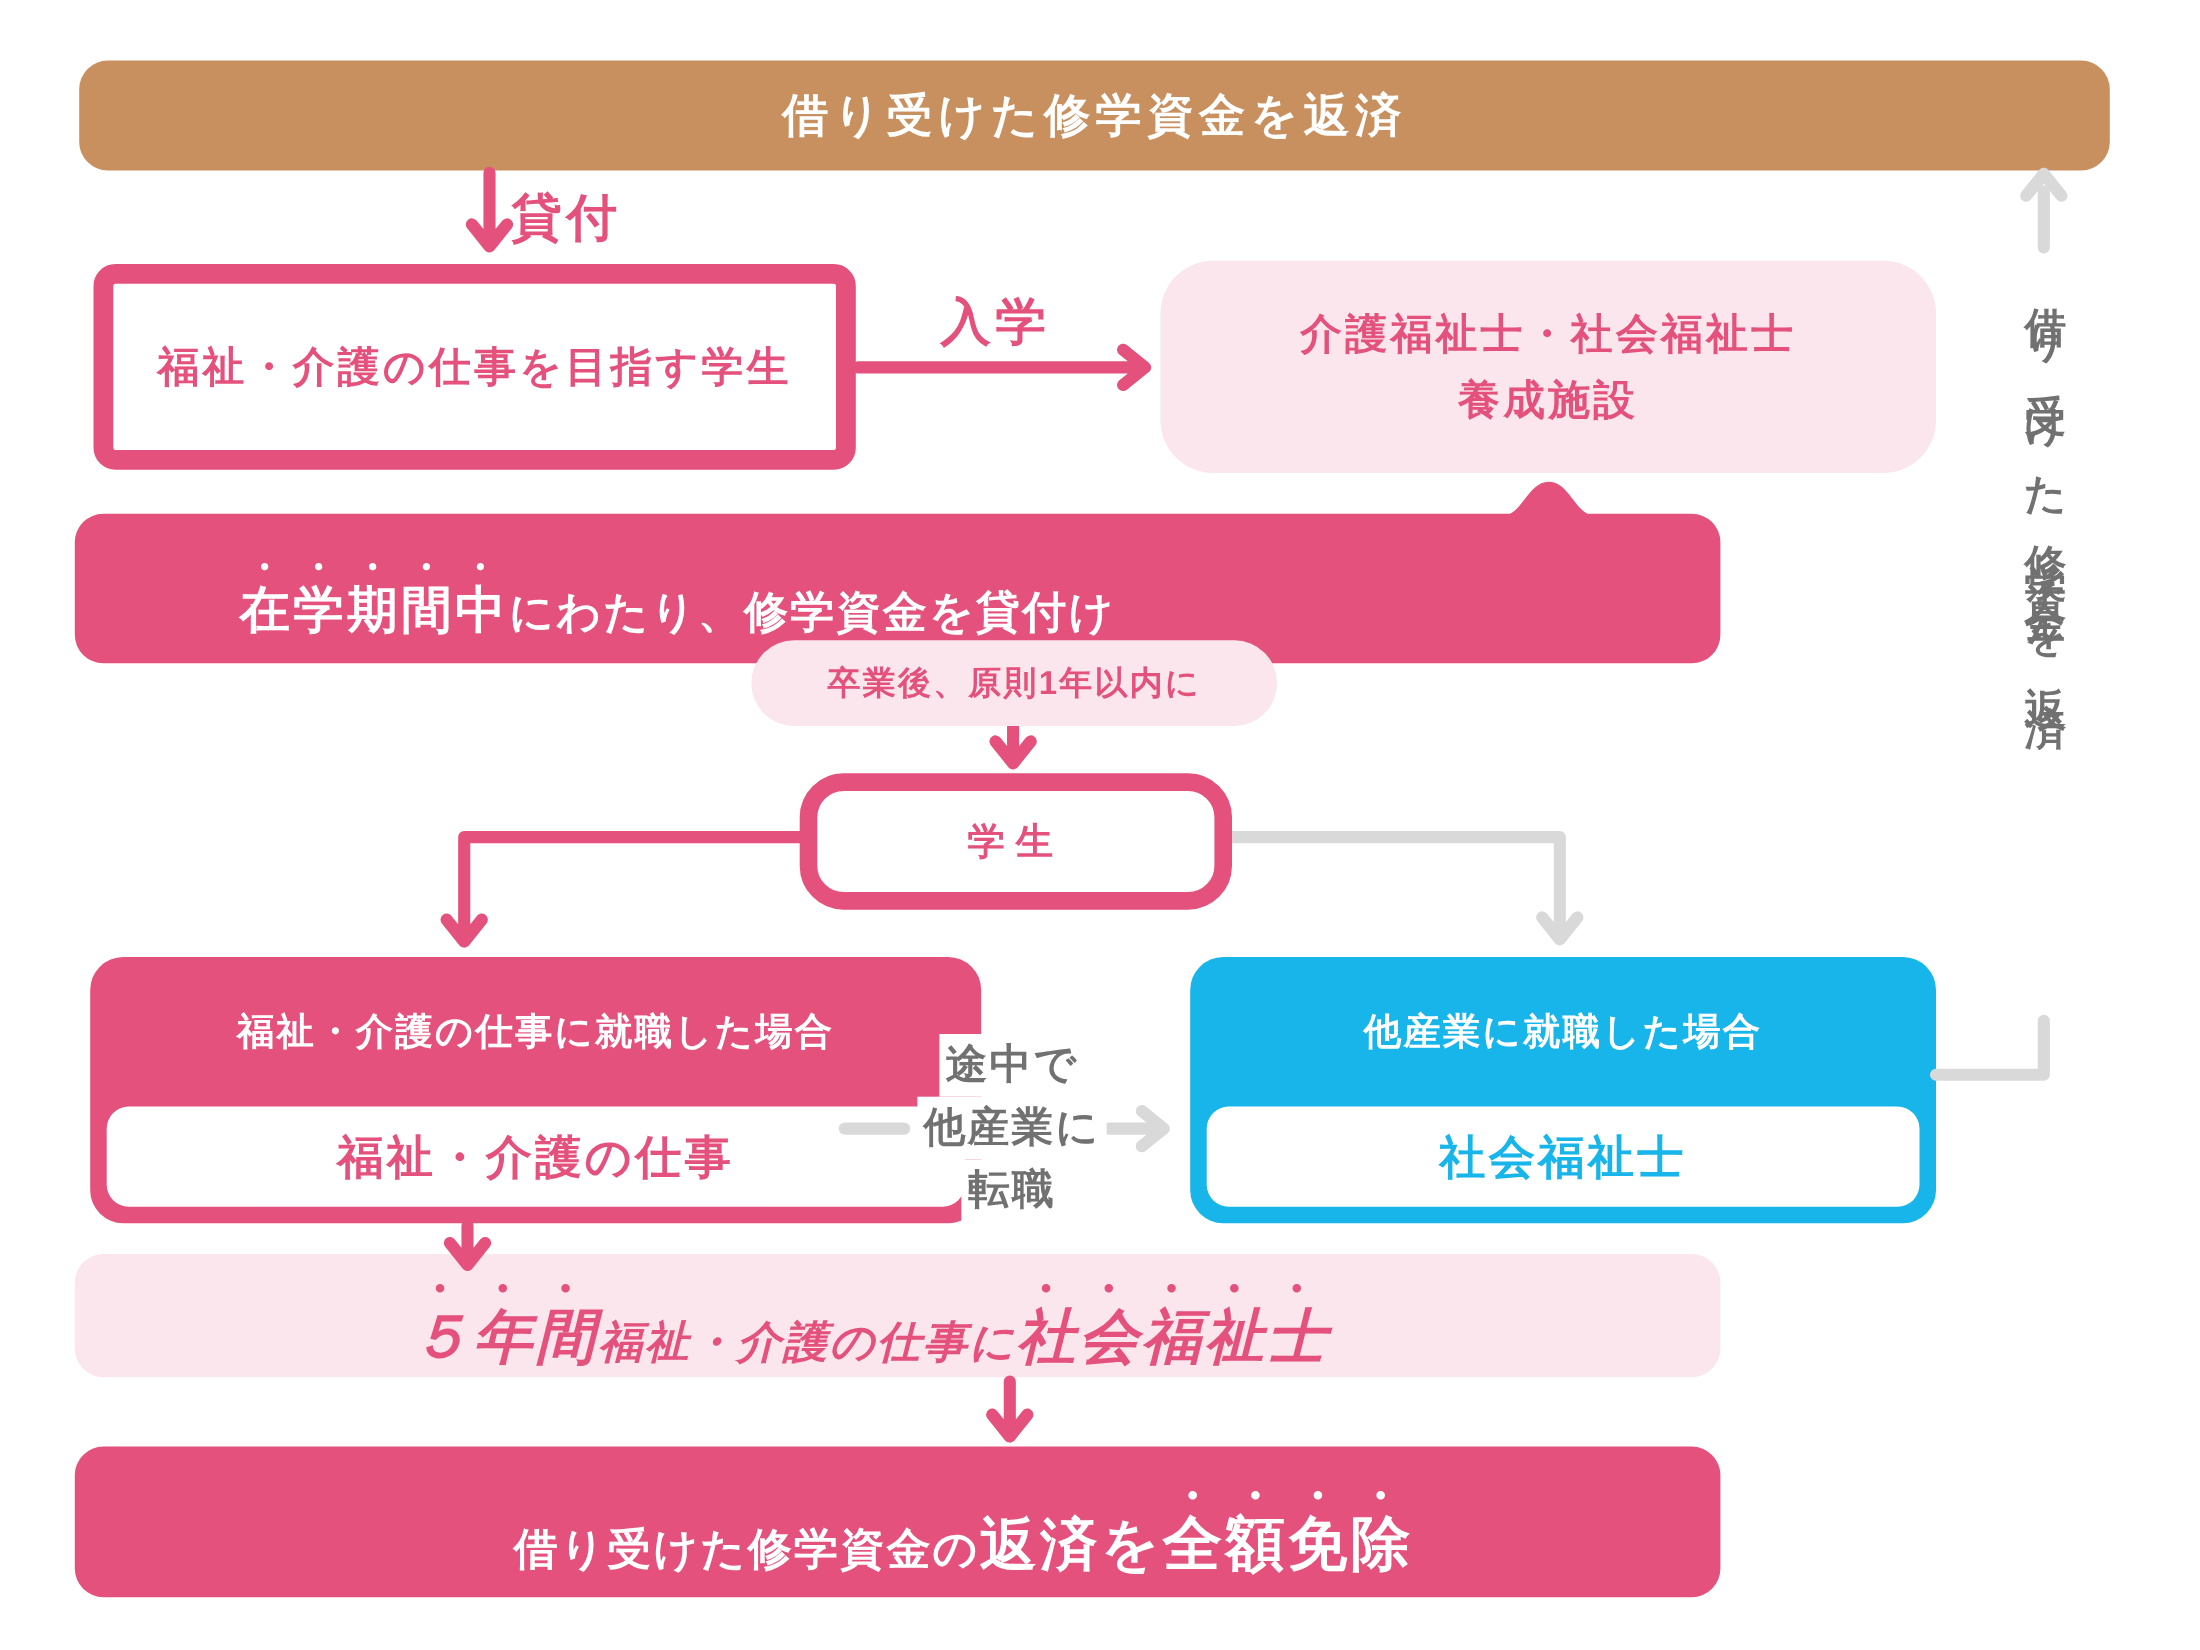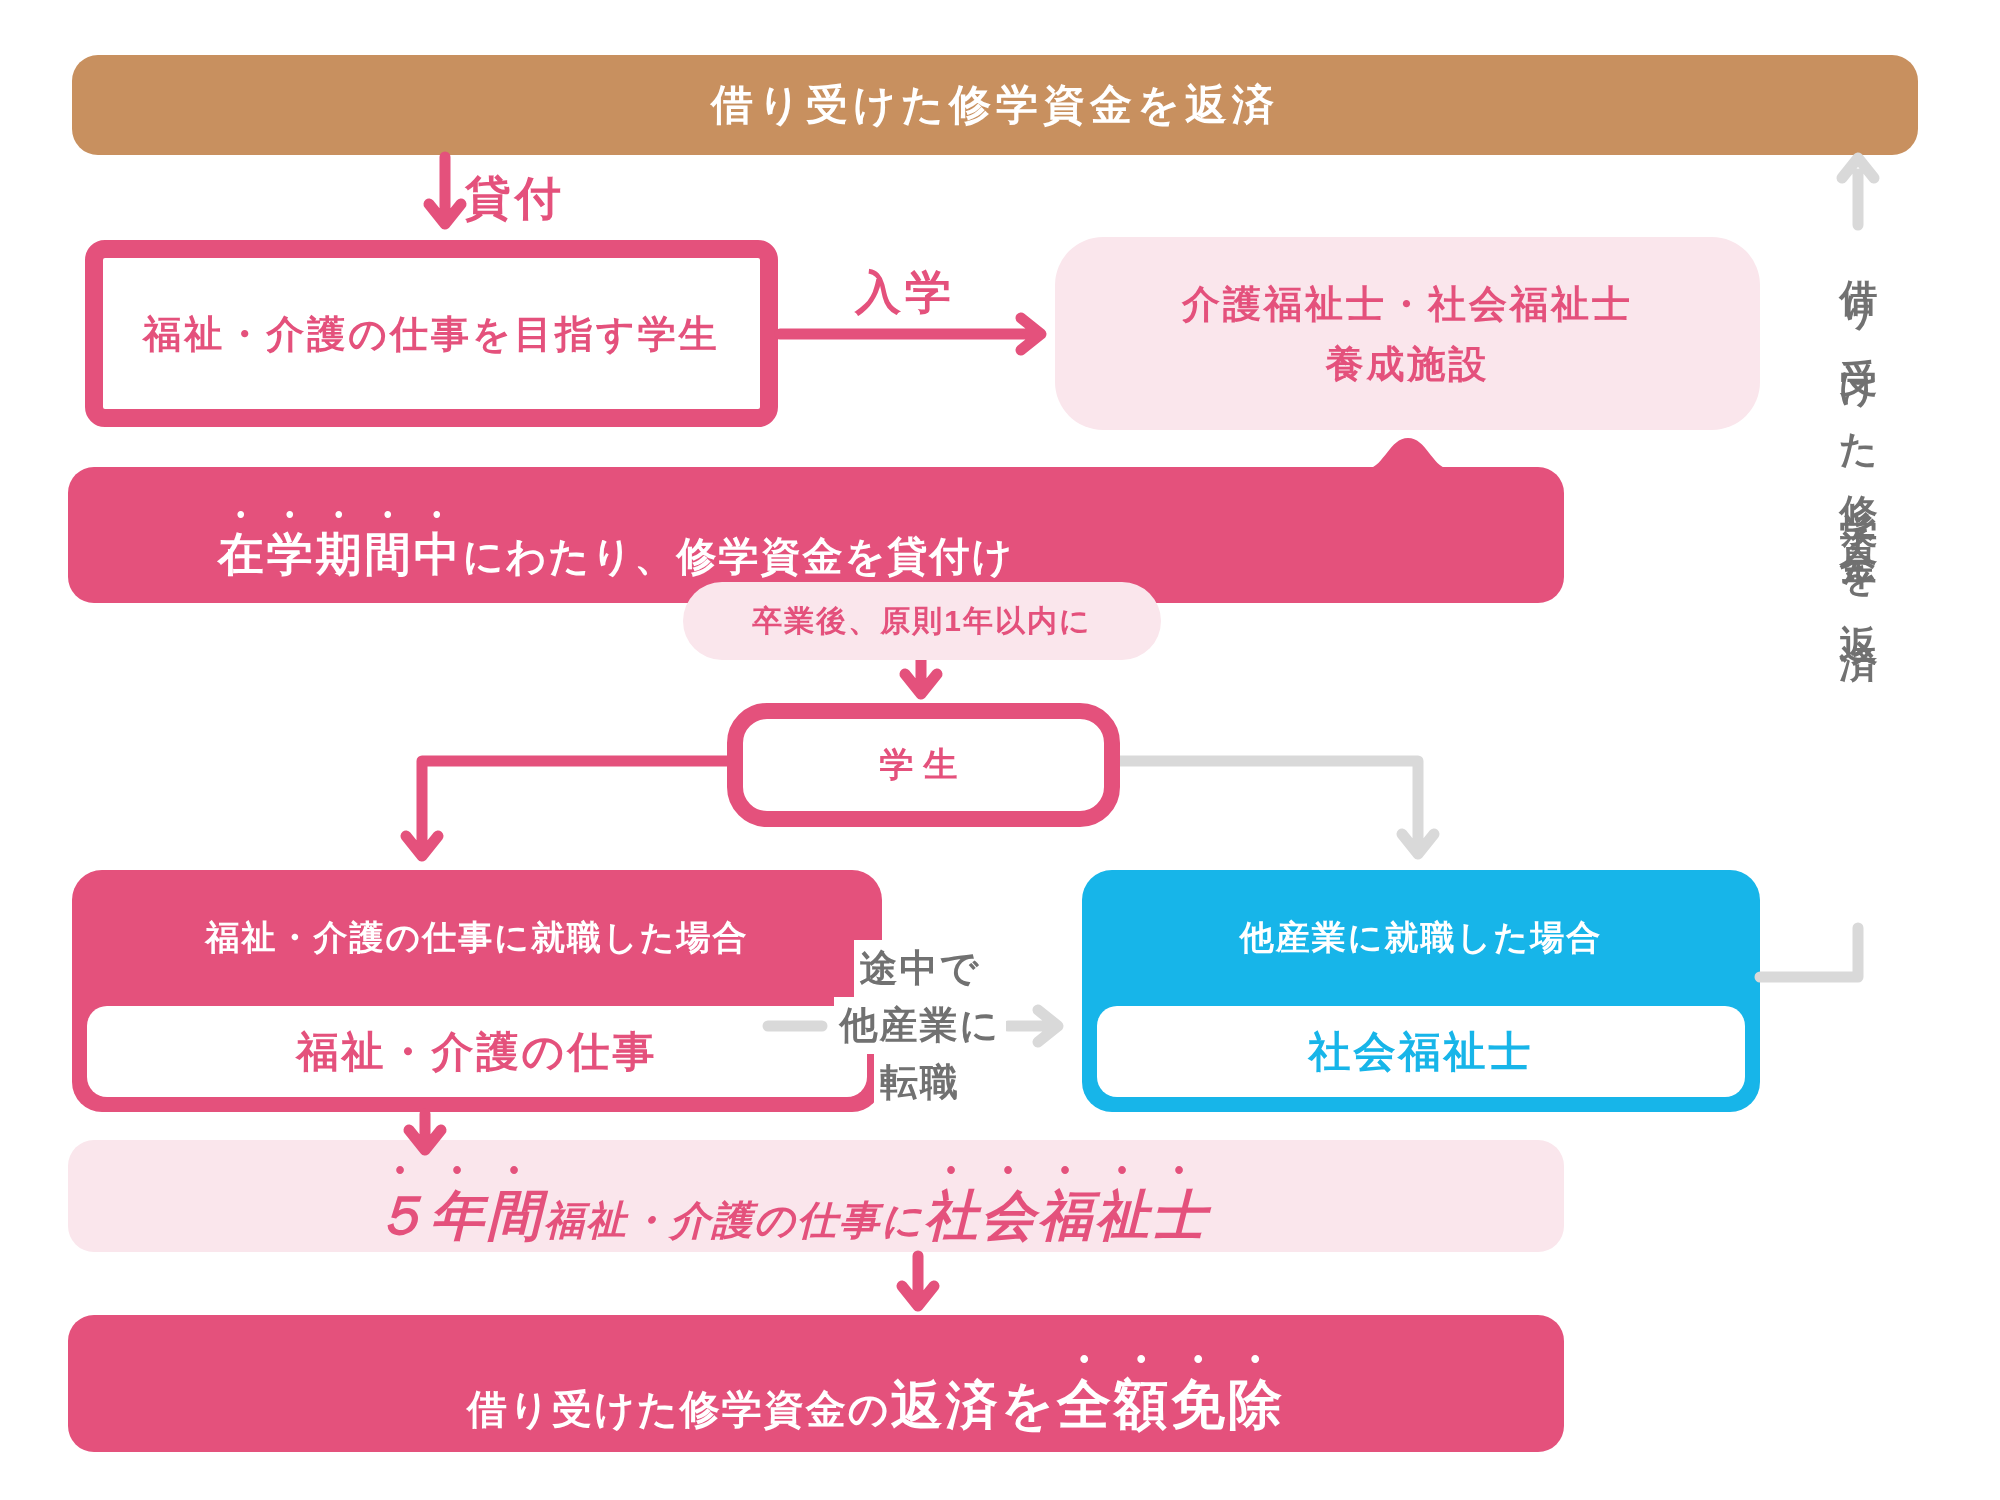--- a/index.html
+++ b/index.html
@@ -57,21 +57,21 @@
                border-radius:40px;display:flex;align-items:center;justify-content:center;z-index:3;}
   .box-gakusei .t{color:var(--pink);font-size:34px;font-weight:bold;letter-spacing:10px;}
 
   
   .branch{top:870px;height:242px;border-radius:30px;z-index:1;}
   .branch .head{position:absolute;left:0;top:0;width:100%;height:136px;display:flex;align-items:center;
                 justify-content:center;}
   .branch .head .t{color:#fff;font-size:34px;font-weight:bold;letter-spacing:2px;}
   .branch .body{position:absolute;left:15px;right:15px;top:136px;bottom:15px;background:#fff;border-radius:20px;
                 display:flex;align-items:center;justify-content:center;}
-  .box-welfare{left:72px;width:810px;background:var(--pink);}
+  .box-welfare{left:82px;width:810px;background:var(--pink);}
   .box-welfare .body .t{color:var(--pink);font-size:42px;font-weight:bold;letter-spacing:3px;}
   .box-other{left:1082px;width:678px;background:var(--blue);}
   .box-other .body .t{color:var(--blue);font-size:42px;font-weight:bold;letter-spacing:3px;}
 
   
   .switch-note{left:790px;top:940px;width:260px;display:flex;flex-direction:column;align-items:center;z-index:3;}
   .switch-note .t{color:var(--gray-text);font-size:38px;font-weight:bold;line-height:57px;letter-spacing:2px;
                   background:#fff;padding:0 6px;}
 
   

